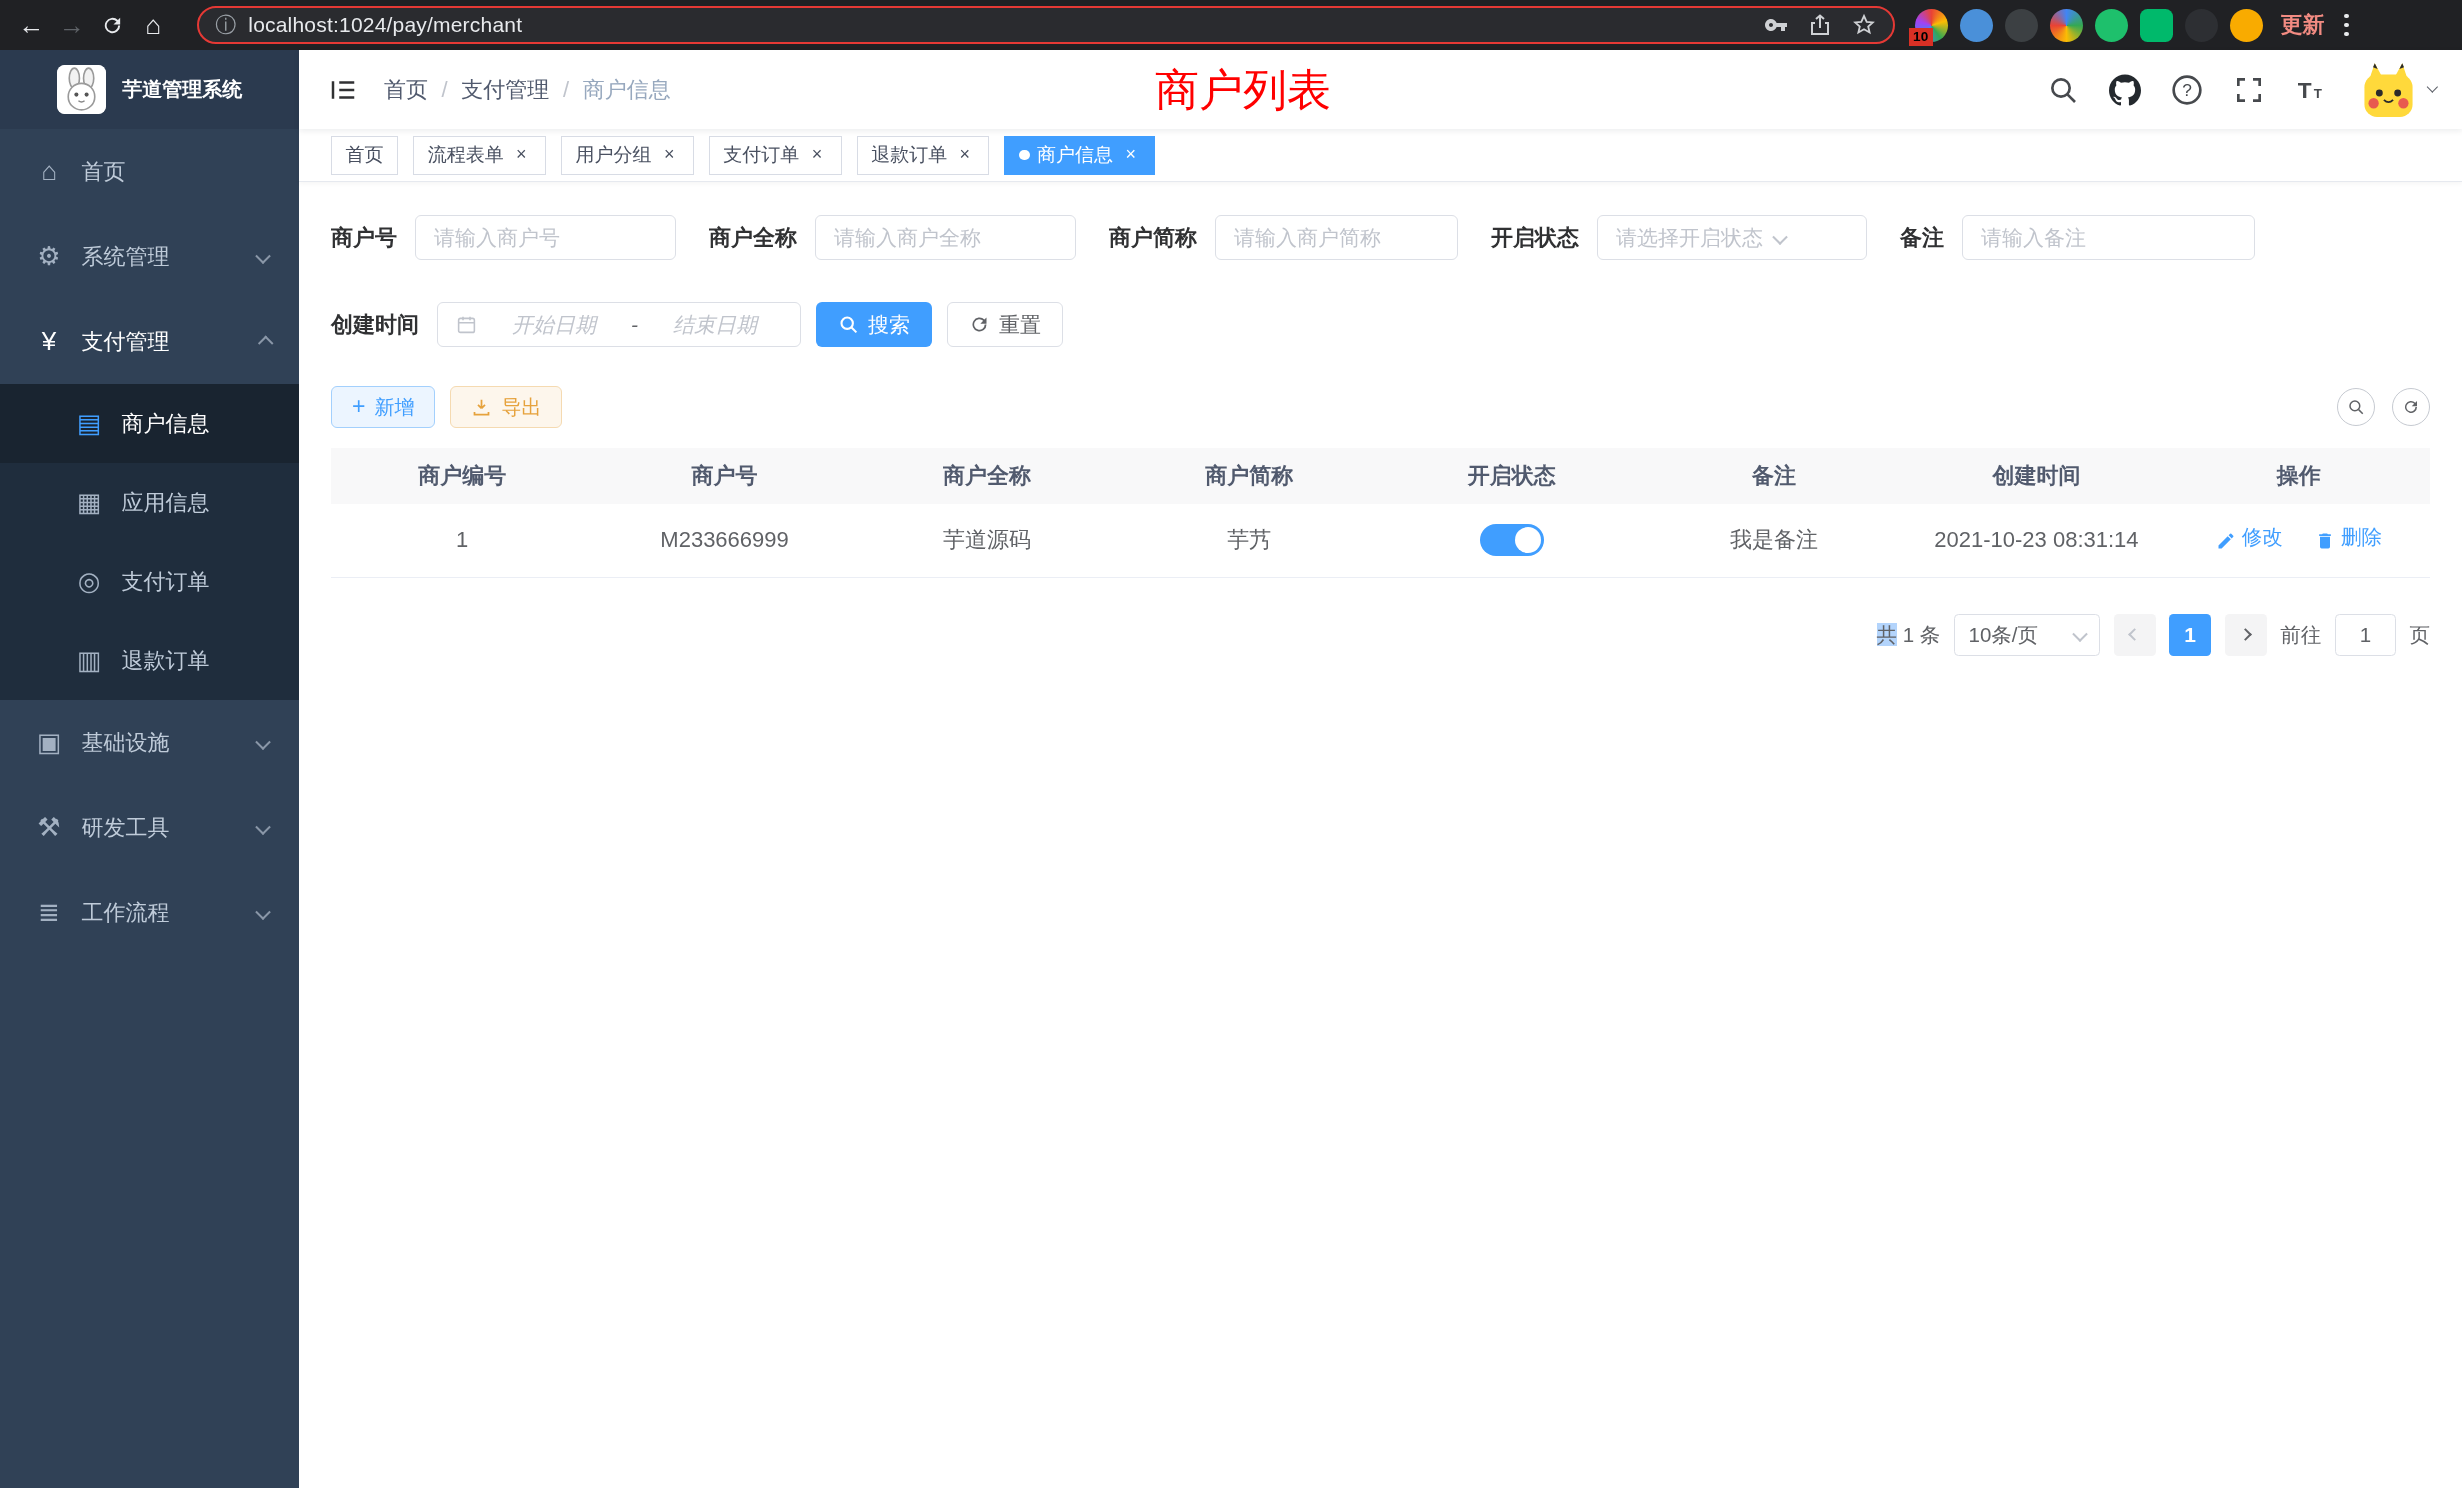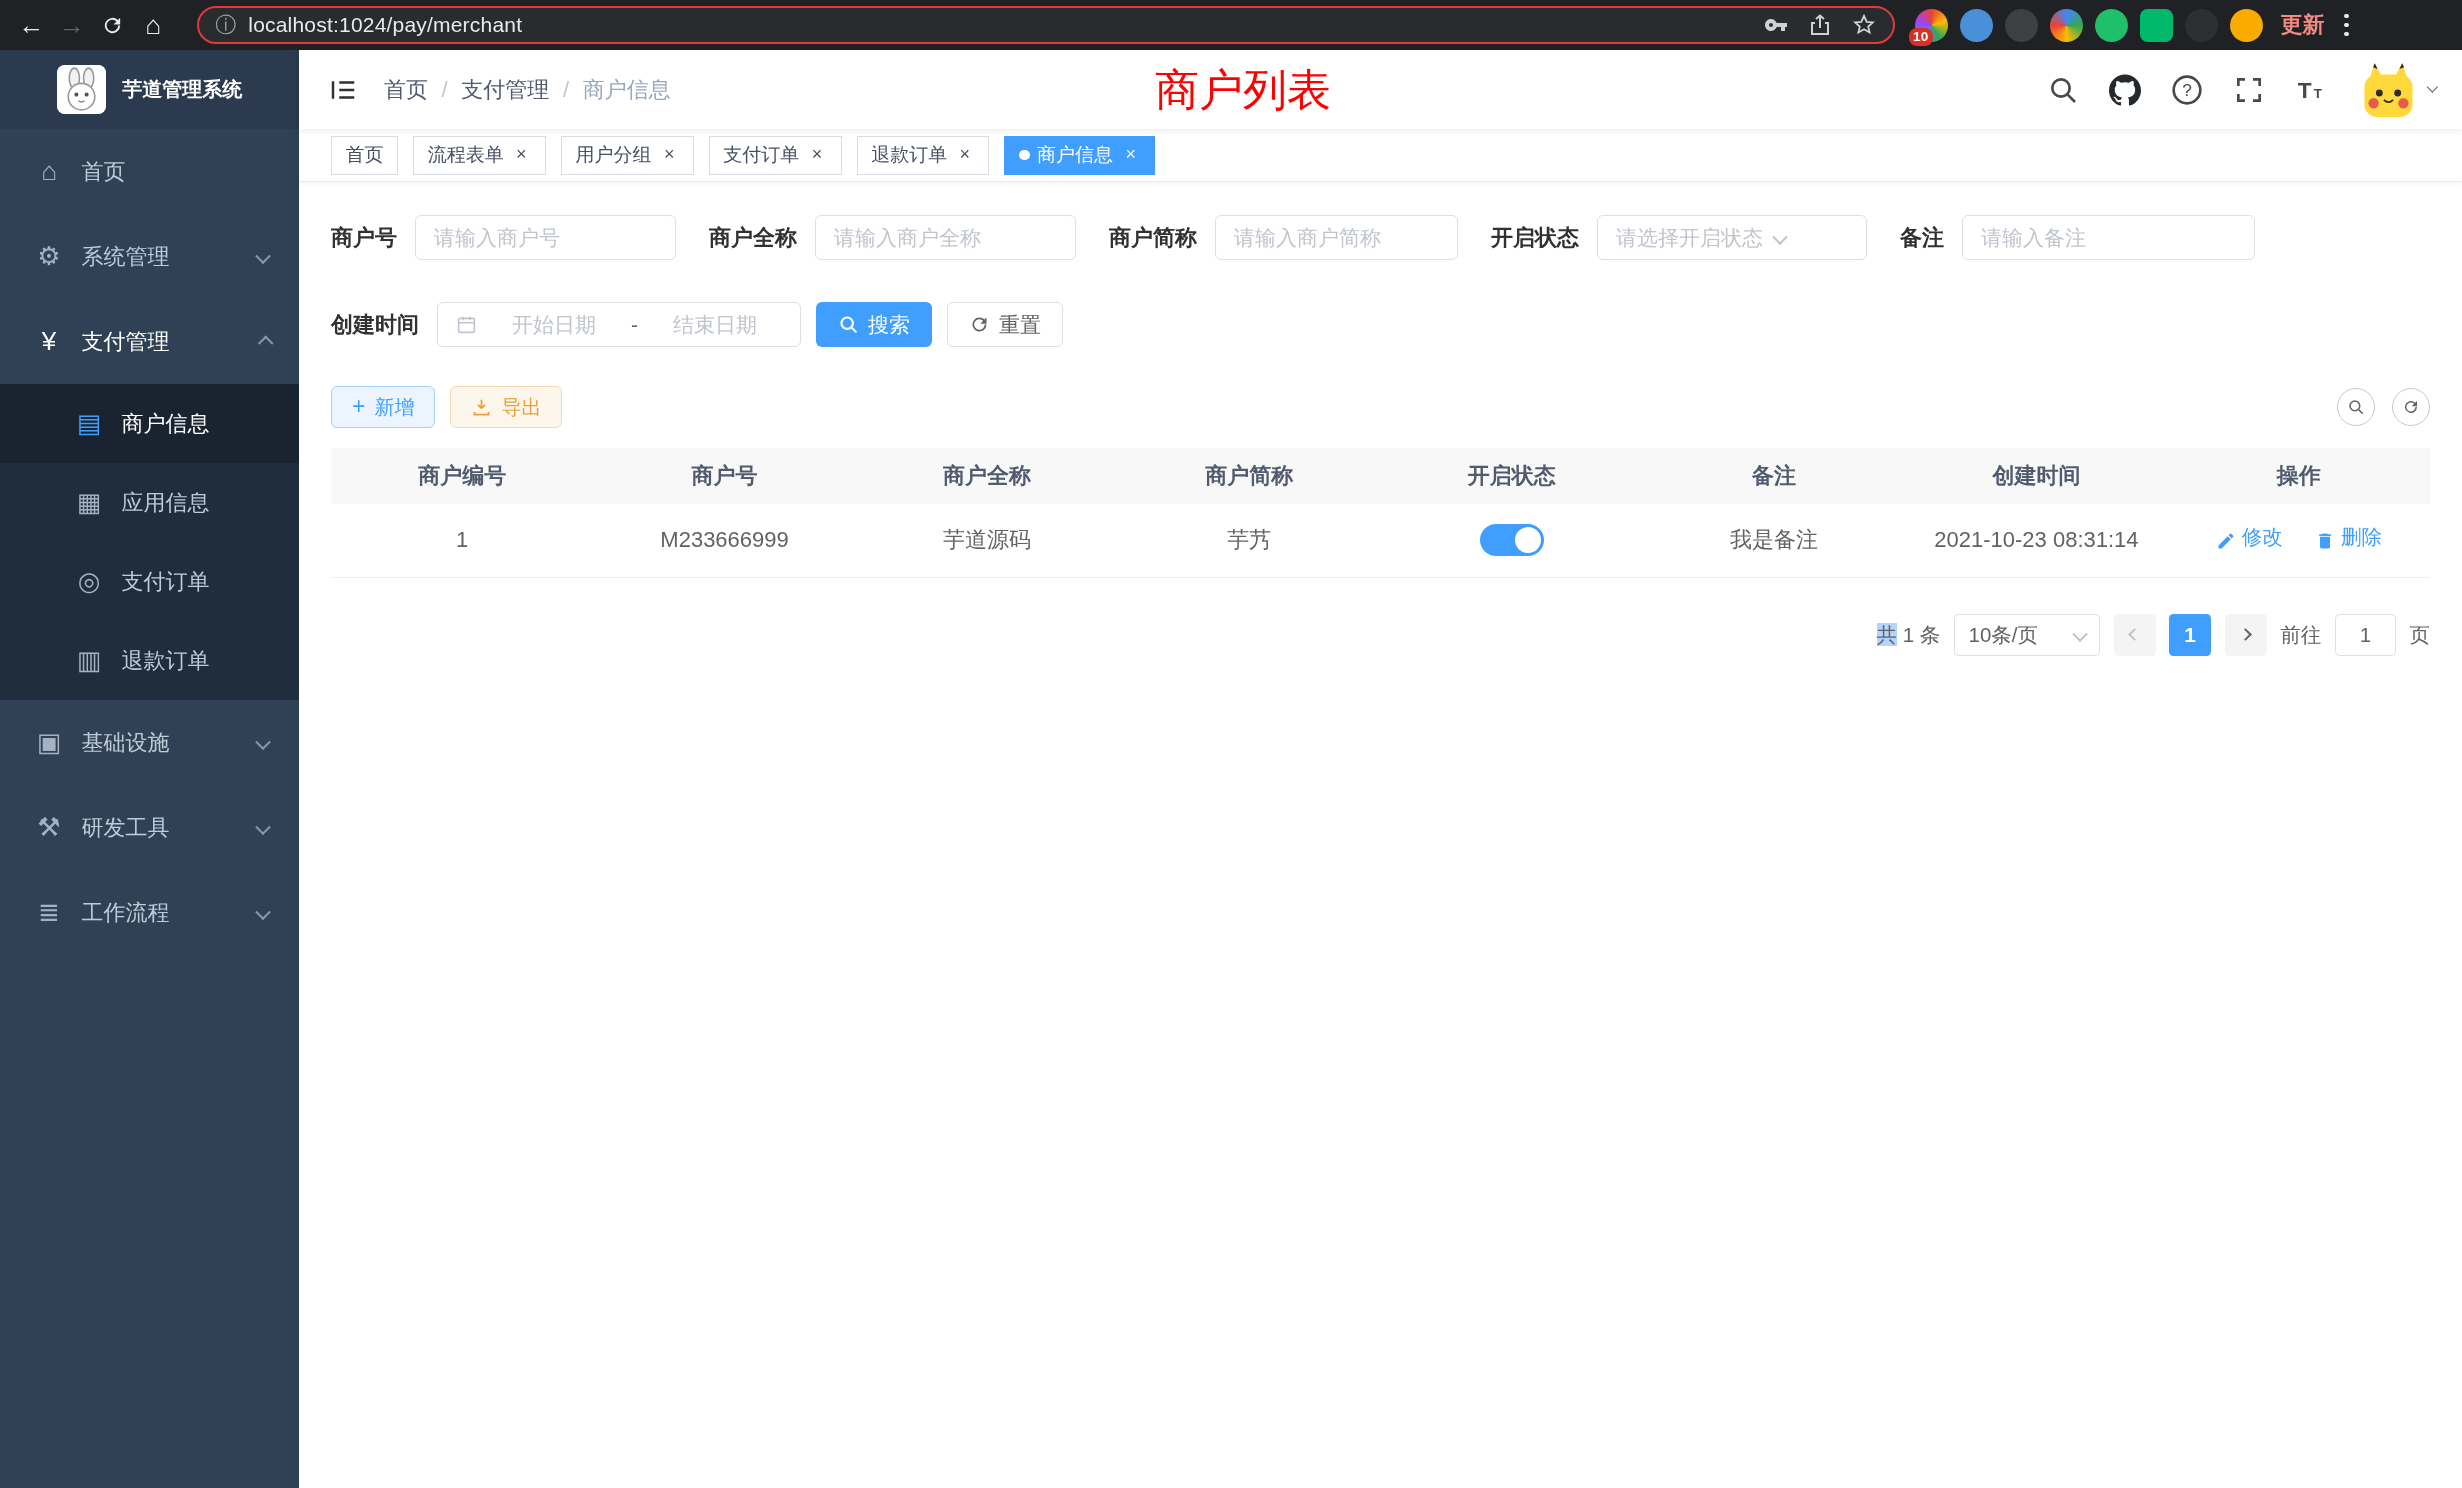--- a/index.html
+++ b/index.html
@@ -18,22 +18,22 @@
   .bnav.dim { color:#5f6368; }
   .addr { width:1698px; height:38px; margin-left:21px; background:#2a2b2f; border:2.3px solid #e53935;
           border-radius:20.5px; display:flex; align-items:center; padding:0 16.7px; flex:0 0 auto; }
   .addr .site-info { color:#9aa0a6; font-size:21px; margin-right:12px; }
   .addr .url { color:#e8eaed; font-size:21px; letter-spacing:0.2px; white-space:nowrap; }
   .addr .addr-icons { margin-left:auto; display:flex; align-items:center; gap:20px; color:#cfd1d4; }
   .addr .addr-icons svg { width:24px; height:24px; }
   .ext-row { margin-left:20px; display:flex; align-items:center; gap:12px; }
   .ext { width:33px; height:33px; border-radius:50%; position:relative; flex:0 0 auto; }
   .ext.square { border-radius:7.6px; }
-  .ext .badge { position:absolute; bottom:-4.5px; left:-6px; background:#d93025; color:#ffffff; font-size:13.6px;
-                line-height:1; padding:2.3px 4.5px; border-radius:8px; font-weight:700; }
+  .ext .badge { position:absolute; bottom:-4.5px; left:-6px; background:#d93025; color:#000000; font-size:13.6px;
+                line-height:1; padding:2.3px 4.5px; border-radius:0; font-weight:700; }
   .update-btn { color:#f28b82; font-size:22px; font-weight:600; margin:0 15px 0 18px; white-space:nowrap; }
   .kebab { display:flex; flex-direction:column; gap:4.5px; padding:4.5px; }
   .kebab i { width:4.5px; height:4.5px; border-radius:50%; background:#e8eaed; }
 
   
   .app { display:flex; height:1439px; }
 
   
   .sidebar { width:299px; background:#304156; flex:0 0 auto; color:#bfcbd9; }
   .logo-row { height:79px; display:flex; align-items:center; justify-content:center; gap:16.7px; background:#2b3a4f; }
@@ -95,21 +95,21 @@
   .f-label { font-size:22px; font-weight:700; color:#303133; margin-right:18px; white-space:nowrap; }
   .f-input, .f-select, .date-range {
     height:45px; border:1.5px solid #dcdfe6; border-radius:6px; background:#fff;
     font-size:21px; color:#606266; display:flex; align-items:center; padding:12px 18px;
   }
   input.f-input { outline:none; font-family:inherit; }
   input.f-input::placeholder { color:#c0c4cc; }
   .f-select { justify-content:flex-start; cursor:pointer; }
   .f-select .ph { color:#c0c4cc; }
   .f-select .chev-wrap { color:#c0c4cc; margin-left:12px; }
-  .date-range { width:364px; gap:10px; }
+  .date-range { width:364px; gap:10px;font-style:italic; }
   .date-range .cal { color:#c0c4cc; flex:0 0 auto; }
   .date-range .dph { color:#c0c4cc; flex:1; text-align:center; white-space:nowrap; }
   .date-range .dsep { color:#606266; }
 
   .btn { display:flex; align-items:center; justify-content:center; gap:9px; border-radius:6px;
          font-size:21px; cursor:pointer; white-space:nowrap; border:1.5px solid transparent; }
   .btn svg { width:21px; height:21px; }
   .btn-search { height:45px; padding:0 21px; background:#409EFF; color:#fff; margin-left:15px; }
   .btn-reset { height:45px; padding:0 21px; background:#fff; border-color:#dcdfe6; color:#606266; margin-left:15px; }
 

